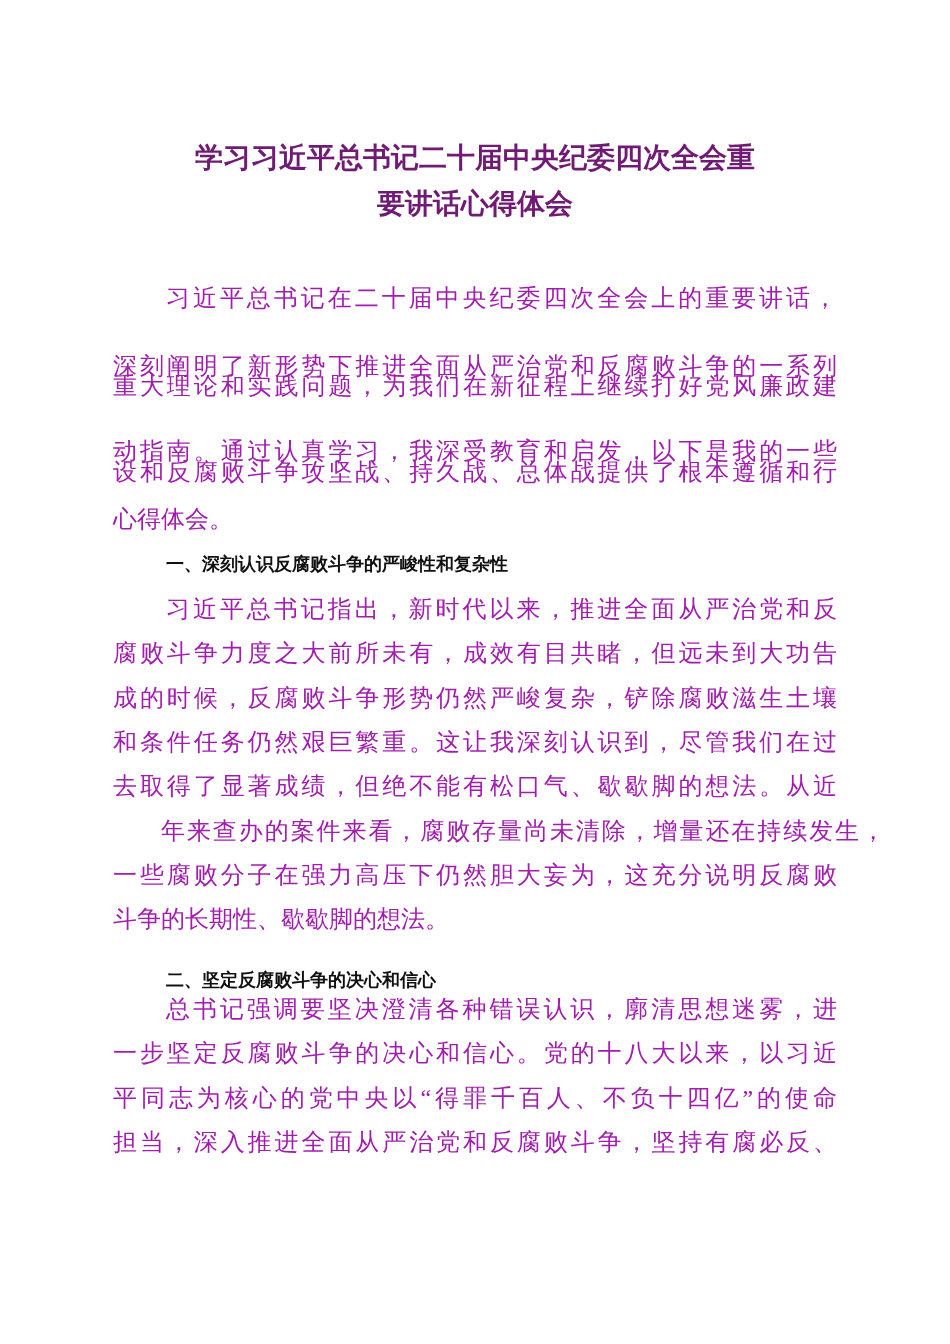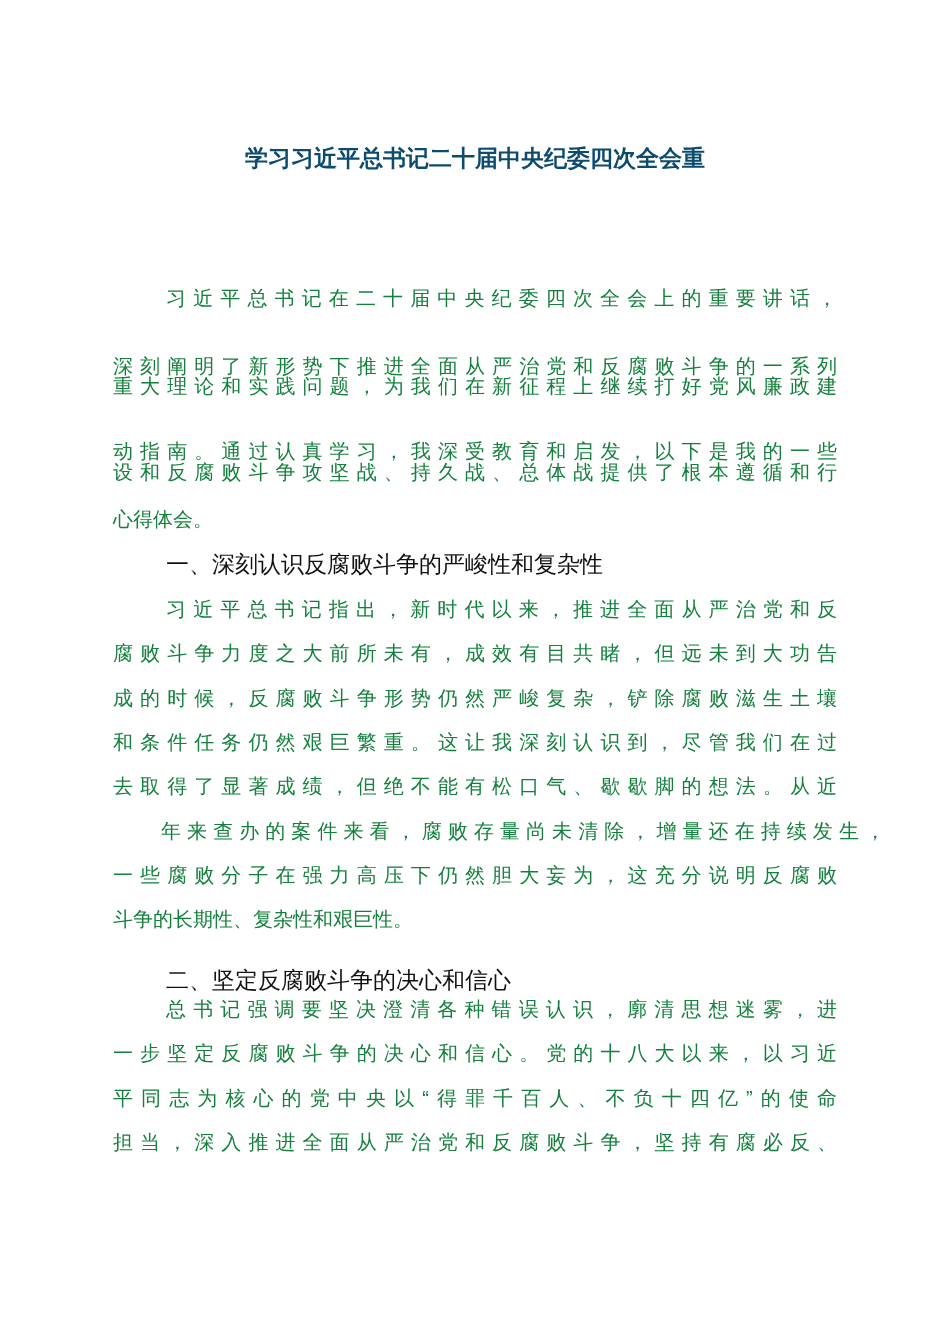--- a/index.html
+++ b/index.html
@@ -1,64 +1,65 @@
 <!DOCTYPE html>
 <html><head>
   <meta charset="utf-8">
   <style>
     html, body { margin: 0; padding: 0; background: #ffffff; }
     body { width: 950px; height: 1344px; position: relative; overflow: hidden; }
     .page { position: absolute; left: 0; top: 0; width: 950px; height: 1344px; background: #ffffff; }
     .title-line {
       position: absolute; left: 0; width: 950px; text-align: center;
       font-family: "DejaVu Serif", "Liberation Serif", serif;
-      font-weight: bold; font-size: 23px; color: #0c4a6e; letter-spacing: 0px;
+      font-weight: bold; font-size: 28px; color: #701a75; letter-spacing: 0px;
       white-space: nowrap; line-height: 40px;
     }
     .line {
       position: absolute; left: 113px; width: 724px;
-      font-family: Liberation Sans, sans-serif;
-      font-size: 20px; color: #15803d; white-space: nowrap;
+      font-family: Liberation Serif, serif;
+      font-size: 24px; color: #a21caf; white-space: nowrap;
       line-height: 30px; text-align: justify; text-align-last: justify;
     }
     .line.last { text-align-last: left; }
     .line.indent { left: 166px; width: 671px; }
     .heading {
       position: absolute; left: 166px;
       font-family: "DejaVu Sans", "Liberation Sans", sans-serif;
-      font-size: 23px; color: #111; white-space: nowrap; line-height: 30px;
+      font-size: 18px; color: #111; white-space: nowrap; line-height: 30px; font-weight: bold;
     }
   </style>
 </head>
 <body>
 
 <div class="page">
 
   <div class="title-line" style="top:138px;">学习习近平总书记二十届中央纪委四次全会重</div>
+  <div class="title-line" style="top:184px;">要讲话心得体会</div>
 
   <div>
     <div class="line indent" style="top:283px;">习近平总书记在二十届中央纪委四次全会上的重要讲话，</div>
     <div class="line" style="top:327px;margin-top:24px;">深刻阐明了新形势下推进全面从严治党和反腐败斗争的一系列</div>
     <div class="line" style="top:371px;">重大理论和实践问题，为我们在新征程上继续打好党风廉政建</div>
     <div class="line" style="top:416px;margin-top:41px;">设和反腐败斗争攻坚战、持久战、总体战提供了根本遵循和行</div>
     <div class="line" style="top:436px;">动指南。通过认真学习，我深受教育和启发，以下是我的一些</div>
     <div class="line last" style="top:504px;">心得体会。</div>
   </div>
 
   <div class="heading" style="top:549px;">一、深刻认识反腐败斗争的严峻性和复杂性</div>
 
   <div>
     <div class="line indent" style="top:594px;">习近平总书记指出，新时代以来，推进全面从严治党和反</div>
     <div class="line" style="top:638px;">腐败斗争力度之大前所未有，成效有目共睹，但远未到大功告</div>
     <div class="line" style="top:683px;">成的时候，反腐败斗争形势仍然严峻复杂，铲除腐败滋生土壤</div>
     <div class="line" style="top:727px;">和条件任务仍然艰巨繁重。这让我深刻认识到，尽管我们在过</div>
     <div class="line" style="top:771px;">去取得了显著成绩，但绝不能有松口气、歇歇脚的想法。从近</div>
     <div class="line" style="top:816px;margin-left:48px;">年来查办的案件来看，腐败存量尚未清除，增量还在持续发生，</div>
     <div class="line" style="top:860px;">一些腐败分子在强力高压下仍然胆大妄为，这充分说明反腐败</div>
-    <div class="line last" style="top:904px;">斗争的长期性、复杂性和艰巨性。</div>
+    <div class="line last" style="top:904px;">斗争的长期性、歇歇脚的想法。</div>
   </div>
 
   <div class="heading" style="top:949px;margin-top:16px;">二、坚定反腐败斗争的决心和信心</div>
 
   <div>
     <div class="line indent" style="top:994px;">总书记强调要坚决澄清各种错误认识，廓清思想迷雾，进</div>
     <div class="line" style="top:1038px;">一步坚定反腐败斗争的决心和信心。党的十八大以来，以习近</div>
     <div class="line" style="top:1083px;">平同志为核心的党中央以“得罪千百人、不负十四亿”的使命</div>
     <div class="line" style="top:1127px;">担当，深入推进全面从严治党和反腐败斗争，坚持有腐必反、</div>
   </div>

